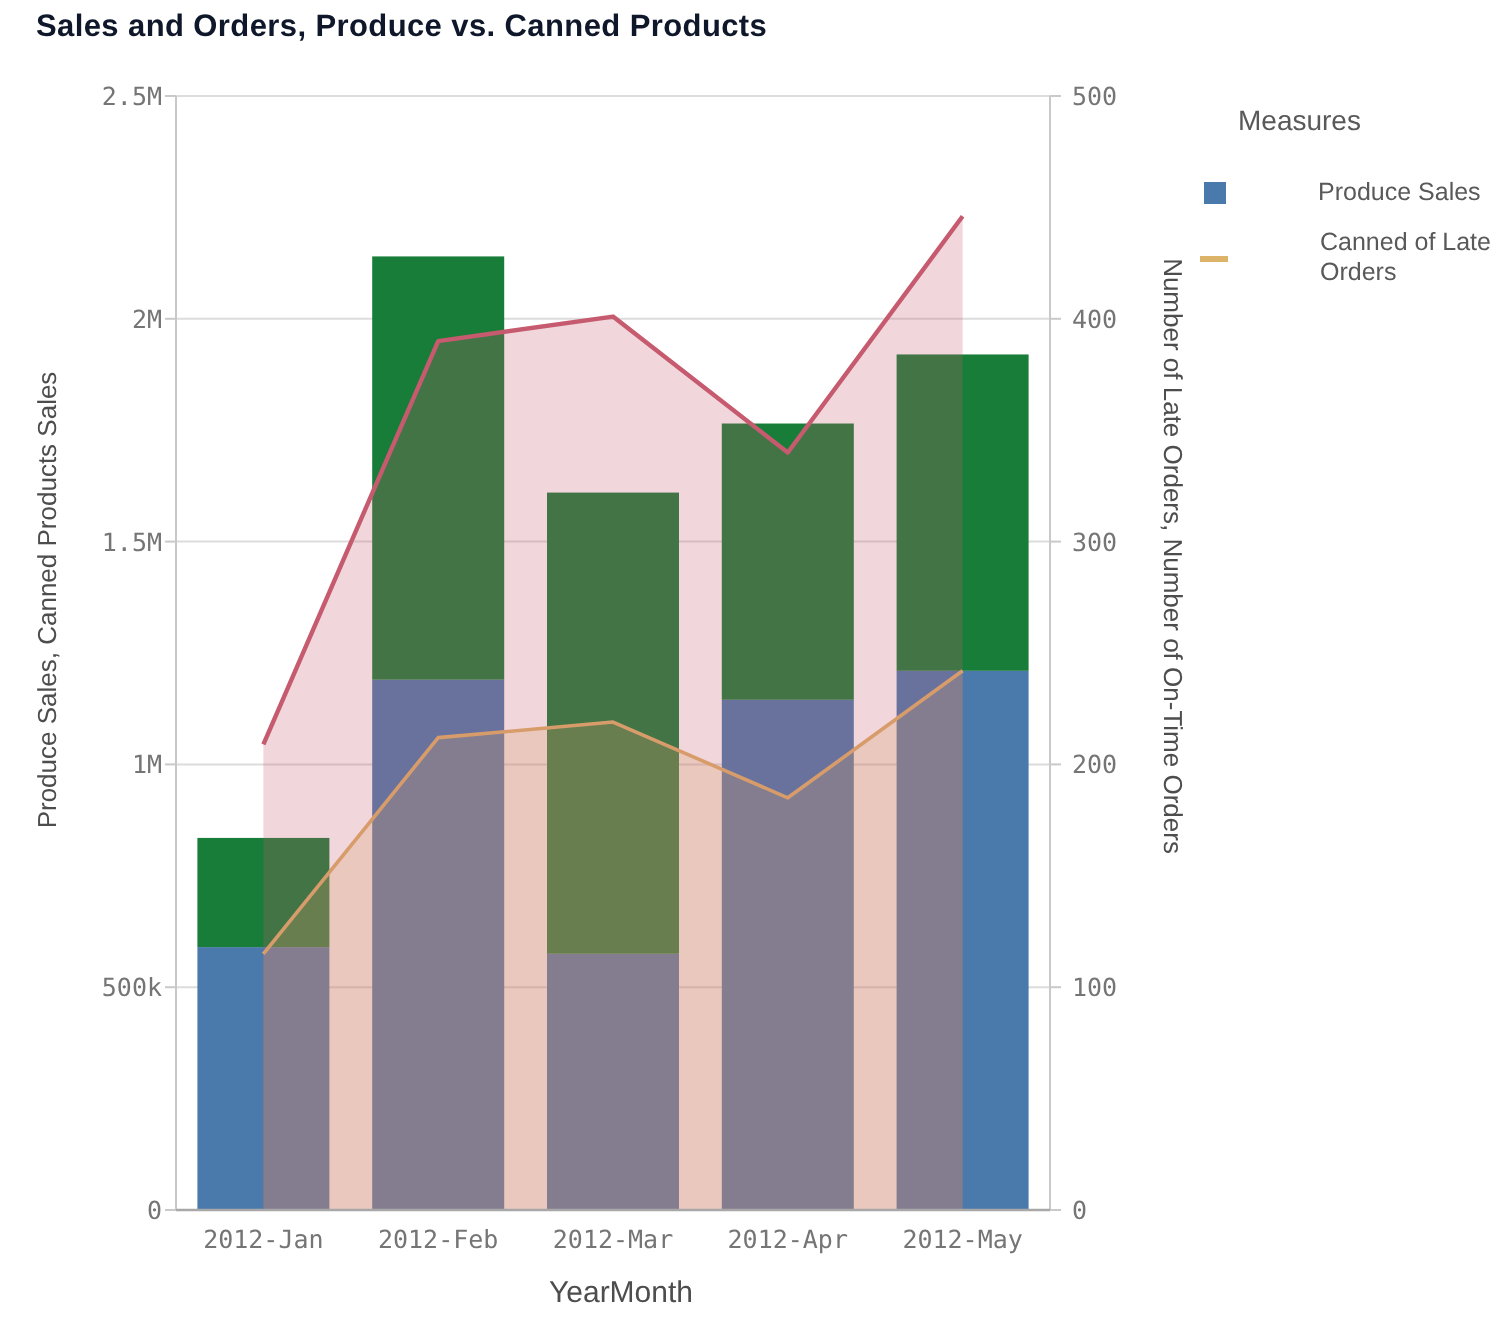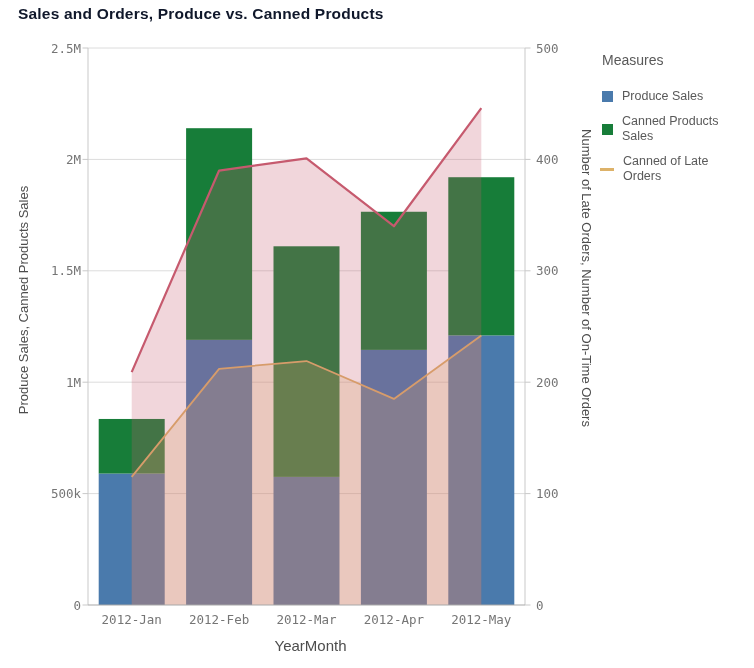--- a/index.html
+++ b/index.html
@@ -7,28 +7,28 @@
     width:754px; height:668px; position:relative; overflow:hidden;
     background:#ffffff; font-family:"Liberation Sans", sans-serif;
   }
   .chart-title {
     position:absolute; left:18px; top:5px;
     font-size:15.5px; font-weight:bold; color:#0f172a; letter-spacing:.2px;
     white-space:nowrap;
   }
   #chart-svg { position:absolute; left:0; top:0; }
   .legend { position:absolute; left:600px; top:52px; width:152px; }
-  .legend-title { font-size:14px; color:#595959; margin:0 0 21px 2px; }
+  .legend-title { font-size:14px; color:#595959; margin:0 0 21px 19px; }
   .legend-item {
     display:flex; align-items:center; gap:9px; margin-bottom:10px;
     font-size:12.5px; line-height:15px; color:#595959;
   }
   .swatch-square { width:11px; height:11px; flex:0 0 11px; margin-left:2px; }
   .swatch-line   { width:14px; height:3px;  flex:0 0 14px; }
-  .legend-label  { max-width:118px; }
+  .legend-label  { max-width:118px;margin-left:37px; }
   text { font-family:"DejaVu Sans Mono", monospace; }
   text.axis-title { font-family:"Liberation Sans", sans-serif; }
 </style>
 </head>
 <body>
 
 <div class="chart-title">Sales and Orders, Produce vs. Canned Products</div>
 
 <svg id="chart-svg" width="754" height="668">
     <line x1="88" x2="525" y1="493.6" y2="493.6" stroke="#dcdcdc" stroke-width="1"></line>
@@ -88,21 +88,17 @@
   </svg>
 
 <div class="legend">
   <div class="legend-title">Measures</div>
   <div id="legend-items">
       <div class="legend-item">
         <span class="swatch-square" style="background: rgb(74, 122, 172);"></span>
         <span class="legend-label">Produce Sales</span>
       </div>
       <div class="legend-item">
-        <span class="swatch-square" style="background: rgb(23, 125, 57);"></span>
-        <span class="legend-label">Canned Products Sales</span>
-      </div>
-      <div class="legend-item">
         <span class="swatch-line" style="background: rgb(221, 178, 105);"></span>
         <span class="legend-label">Canned of Late Orders</span>
       </div>
     </div>
 </div>
 
 </body></html>

